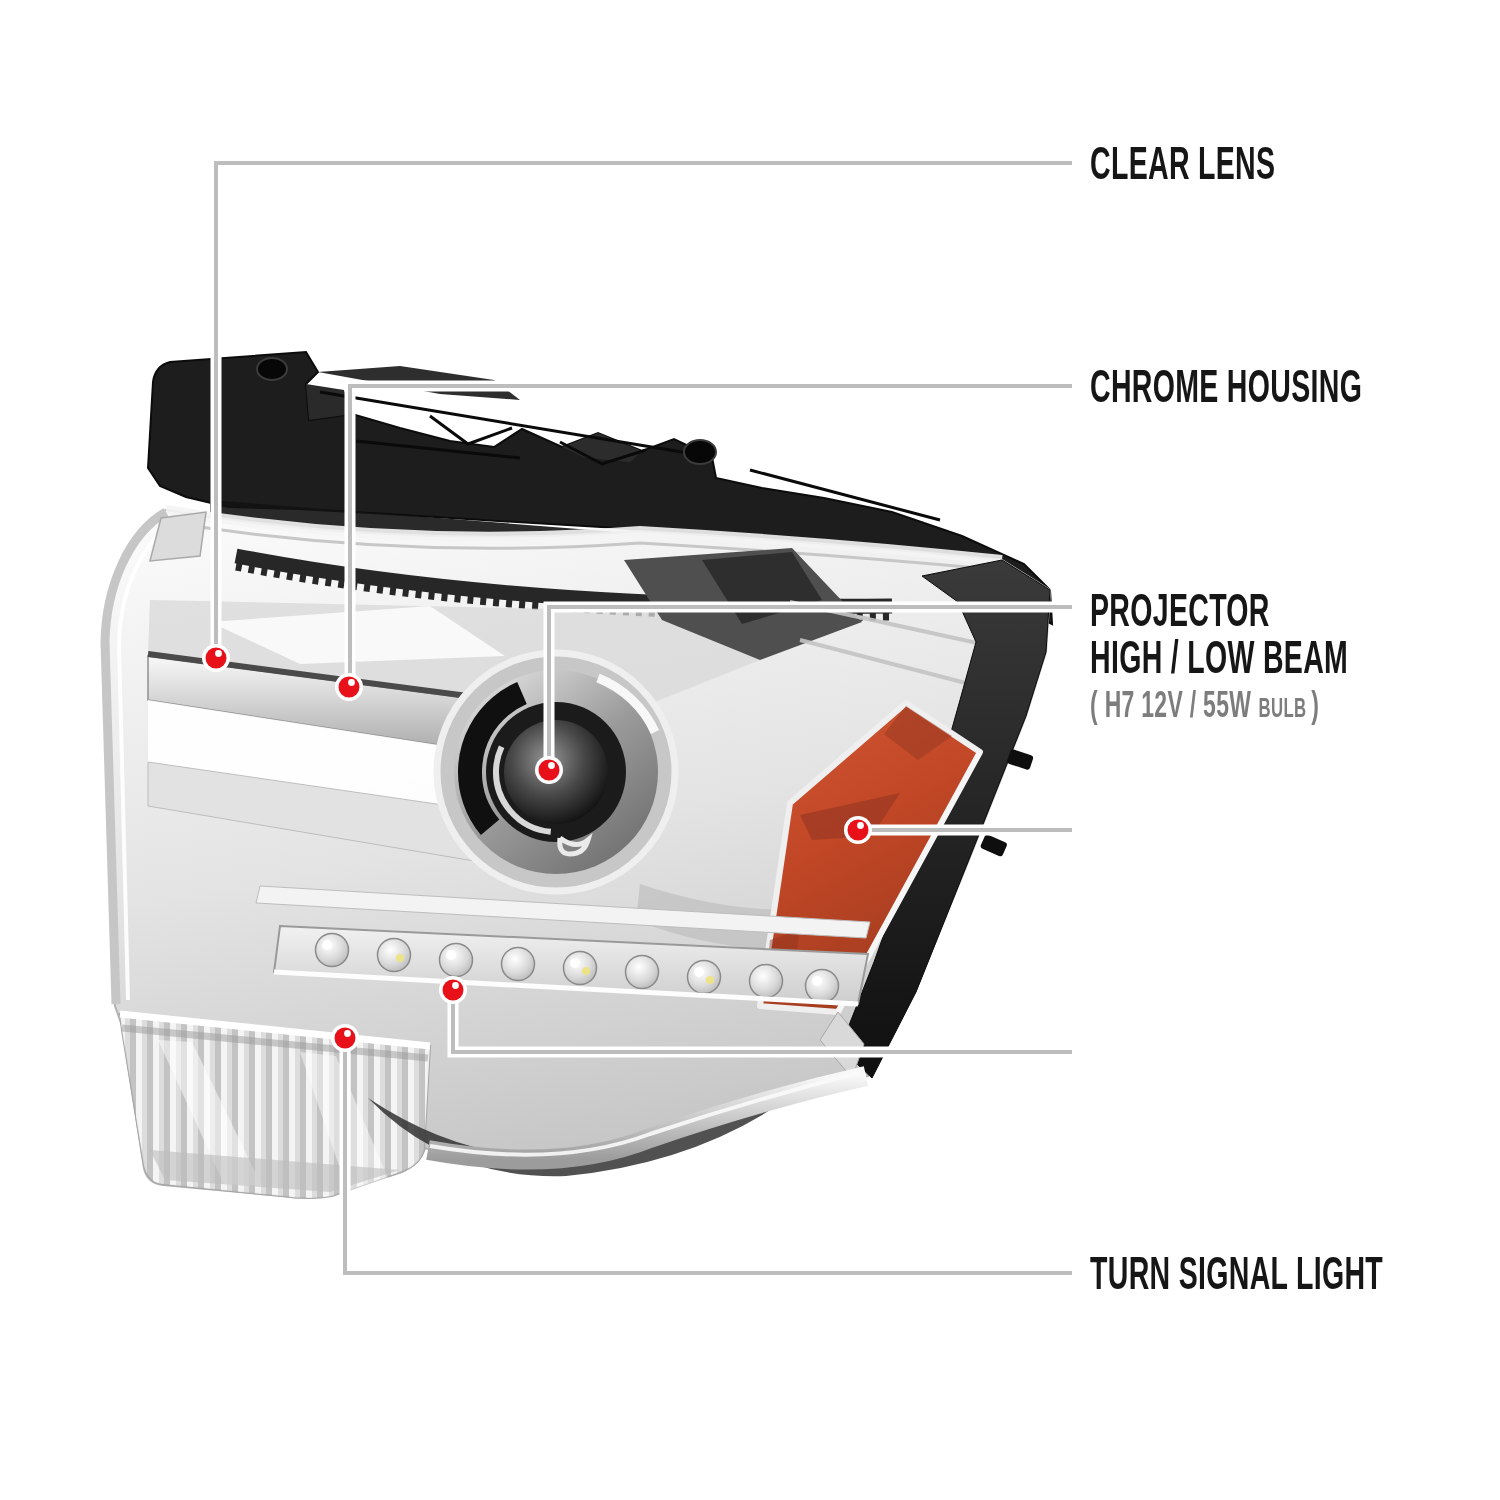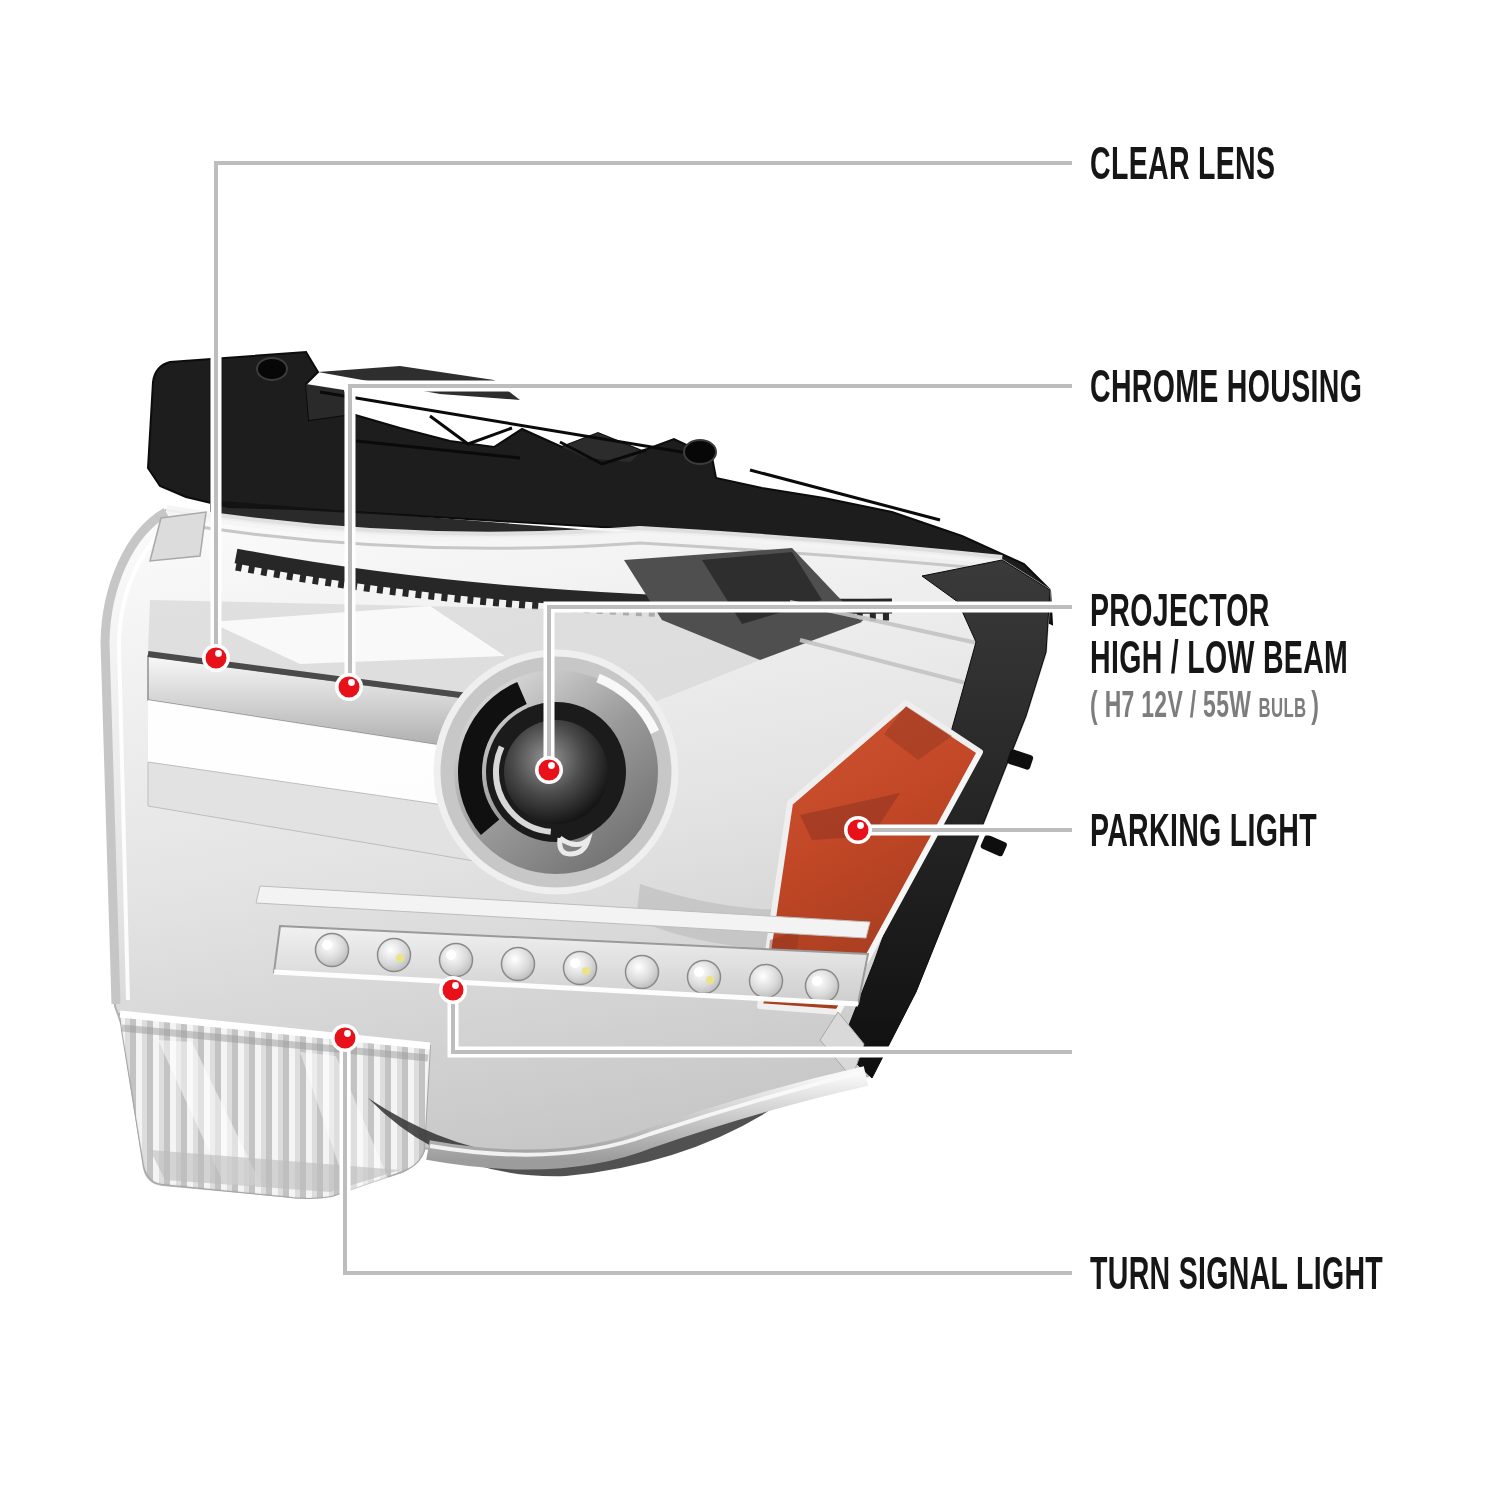--- a/index.html
+++ b/index.html
@@ -247,22 +247,19 @@
 <div class="callout" style="top:386px">
   <span class="lbl">CHROME HOUSING</span>
 </div>
 
 <div class="callout-block" style="top:587px">
   <span class="row"><span class="lbl">PROJECTOR</span></span>
   <span class="row"><span class="lbl">HIGH / LOW BEAM</span></span>
   <span class="row"><span class="spec"><span>( H7  12V / 55W</span><span class="bulb">BULB</span><span>)</span></span></span>
 </div>
 
-<div class="callout" style="top:830px">
-  <span class="lbl">PARKING LIGHT</span>
-</div>
 
 
 <div class="callout" style="top:1273px">
   <span class="lbl">TURN SIGNAL LIGHT</span>
 </div>
 
 </div>
 
 </body></html>

